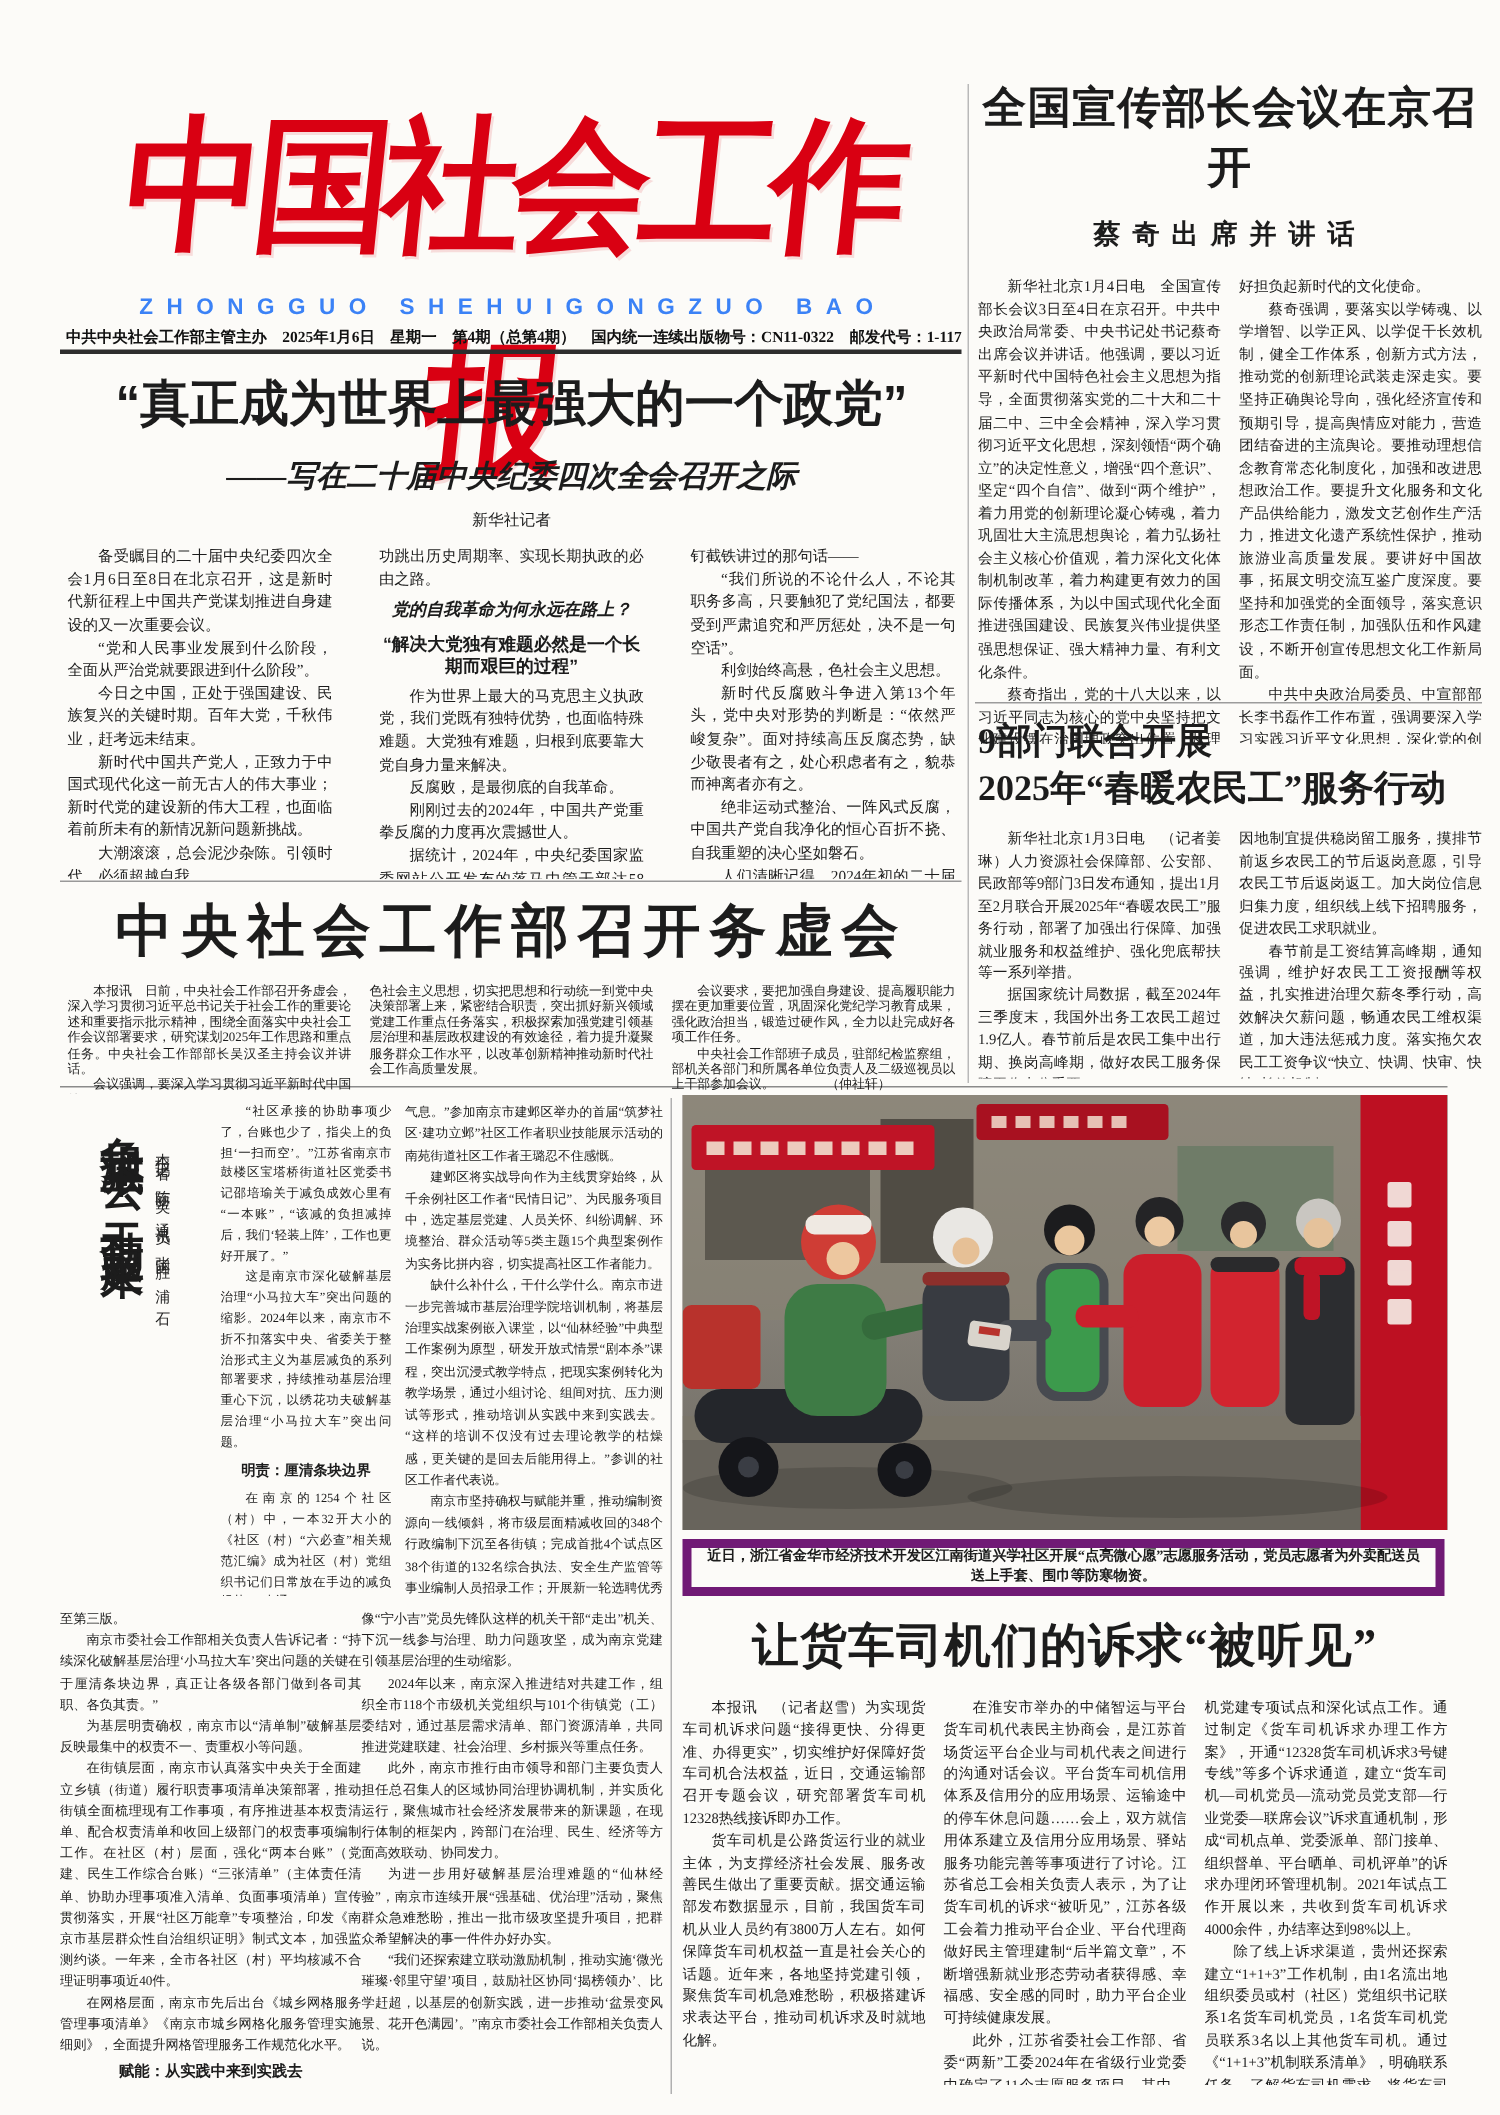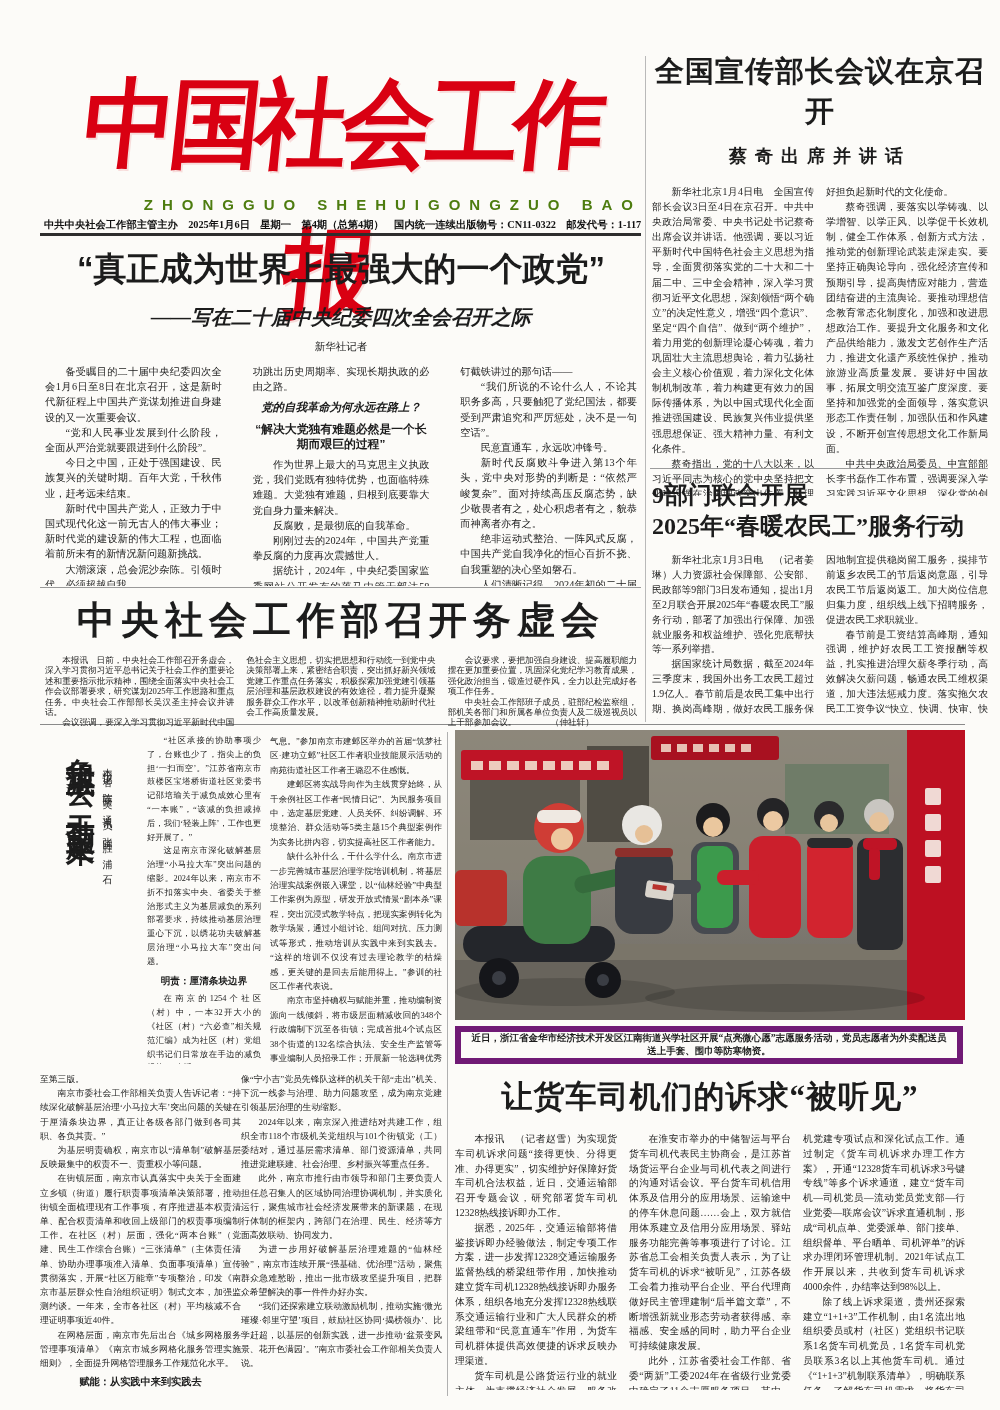--- a/index.html
+++ b/index.html
@@ -6,22 +6,22 @@
   html,body{margin:0;padding:0;background:#e8e6e0;}
   #page{position:relative;width:1000px;height:1410px;margin:0 auto;background:#fcfbf8;
         font-family:"Liberation Serif","DejaVu Serif",serif;color:#1c1c1c;overflow:hidden;}
   .abs{position:absolute;}
 
   
   .m-title{left:42px;top:52px;width:600px;height:142px;line-height:142px;text-align:center;
            font-weight:900;font-size:92px;letter-spacing:-6px;transform:skewX(-6deg) scaleY(1.05);
            font-family:"DejaVu Serif","Liberation Serif",serif;
            text-shadow:2px 2px 0 rgba(214,0,18,.12);}
-  .m-pinyin{left:42px;top:196px;width:600px;text-align:right;font-family:"Liberation Sans","DejaVu Sans",sans-serif;
-            font-weight:700;font-size:15px;letter-spacing:9px;color:#4d7c0f;}
+  .m-pinyin{left:42px;top:196px;width:600px;text-align:center;font-family:"Liberation Sans","DejaVu Sans",sans-serif;
+            font-weight:700;font-size:15px;letter-spacing:9px;color:#3b82f6;}
   .m-info{left:44px;top:218px;width:598px;font-weight:700;font-size:10.3px;color:#111;white-space:nowrap;overflow:hidden;}
   .m-rule{left:40px;top:233px;width:601px;height:3px;background:#2e2e2e;}
 
   
   .v-sep-top{left:645px;top:56px;width:1px;height:666px;background:#b9b9b9;}
   .hr-right{left:650px;top:468px;width:338px;height:1px;background:#9c9c9c;}
   .hr-mid{left:40px;top:587px;width:601px;height:1px;background:#999;}
   .hr-band{left:40px;top:724px;width:925px;height:1px;background:#8a8a8a;}
   .v-sep-bottom{left:447px;top:732px;width:1px;height:664px;background:#b0b0b0;}
 
@@ -144,21 +144,21 @@
           <p class="kai">党的自我革命为何永远在路上？</p>
           <p class="sub">“解决大党独有难题必然是一个长期而艰巨的过程”</p>
           <p>作为世界上最大的马克思主义执政党，我们党既有独特优势，也面临特殊难题。大党独有难题，归根到底要靠大党自身力量来解决。</p>
           <p>反腐败，是最彻底的自我革命。</p>
           <p>刚刚过去的2024年，中国共产党重拳反腐的力度再次震撼世人。</p>
           <p>据统计，2024年，中央纪委国家监委网站公开发布的落马中管干部达58名。不论“封疆大吏”，还是“部委掌门”，多名身居高位的“一把手”任上被查，再次彰显党中央惩治腐败的坚定决心。人们不会忘记习近平总书记以斩</p>
         </div>
       <div class="col">
           <p class="ni">钉截铁讲过的那句话——</p>
           <p>“我们所说的不论什么人，不论其职务多高，只要触犯了党纪国法，都要受到严肃追究和严厉惩处，决不是一句空话”。</p>
-          <p>民意直通车，永远吹冲锋号。</p>
+          <p>利剑始终高悬，色社会主义思想。</p>
           <p>新时代反腐败斗争进入第13个年头，党中央对形势的判断是：“依然严峻复杂”。面对持续高压反腐态势，缺少敬畏者有之，处心积虑者有之，貌恭而神离者亦有之。</p>
           <p>绝非运动式整治、一阵风式反腐，中国共产党自我净化的恒心百折不挠、自我重塑的决心坚如磐石。</p>
           <p>人们清晰记得，2024年初的二十届中央纪委三次全会上，习近平总书记这样警示全党：“反腐败绝对不能回头、不能松懈、不能慈悲，必须永远吹冲锋号。”“新征程反腐败斗争，必须在铲除腐败问题产生的土壤和条件上持续发力，纵深推进。”</p>
         </div>
     </div>
   </div>
 
   <div class="abs" id="wux">
     <h1 class="wx-h">中央社会工作部召开务虚会</h1>
     <div class="cols wx-cols">
@@ -307,21 +307,20 @@
     </svg>
   </div>
 
   <div class="abs" id="caption">近日，浙江省金华市经济技术开发区江南街道兴学社区开展“点亮微心愿”志愿服务活动，党员志愿者为外卖配送员送上手套、围巾等防寒物资。</div>
 
   <div class="abs" id="truck">
     <h1 class="tr-h">让货车司机们的诉求“被听见”</h1>
     <div class="cols tr-cols">
       <div class="col">
           <p>本报讯　（记者赵雪）为实现货车司机诉求问题“接得更快、分得更准、办得更实”，切实维护好保障好货车司机合法权益，近日，交通运输部召开专题会议，研究部署货车司机12328热线接诉即办工作。</p>
-          <p>据悉，2025年，交通运输部将借鉴接诉即办经验做法，制定专项工作方案，进一步发挥12328交通运输服务监督热线的桥梁纽带作用，加快推动建立货车司机12328热线接诉即办服务体系，组织各地充分发挥12328热线联系交通运输行业和广大人民群众的桥梁纽带和“民意直通车”作用，为货车司机群体提供高效便捷的诉求反映办理渠道。</p>
           <p>货车司机是公路货运行业的就业主体，为支撑经济社会发展、服务改善民生做出了重要贡献。据交通运输部发布数据显示，目前，我国货车司机从业人员约有3800万人左右。如何保障货车司机权益一直是社会关心的话题。近年来，各地坚持党建引领，聚焦货车司机急难愁盼，积极搭建诉求表达平台，推动司机诉求及时就地化解。</p>
         </div>
       <div class="col">
           <p>在淮安市举办的中储智运与平台货车司机代表民主协商会，是江苏首场货运平台企业与司机代表之间进行的沟通对话会议。平台货车司机信用体系及信用分的应用场景、运输途中的停车休息问题……会上，双方就信用体系建立及信用分应用场景、驿站服务功能完善等事项进行了讨论。江苏省总工会相关负责人表示，为了让货车司机的诉求“被听见”，江苏各级工会着力推动平台企业、平台代理商做好民主管理建制“后半篇文章”，不断增强新就业形态劳动者获得感、幸福感、安全感的同时，助力平台企业可持续健康发展。</p>
           <p>此外，江苏省委社会工作部、省委“两新”工委2024年在省级行业党委中确定了11个志愿服务项目。其中，在权益安“新”行动中，全面落实“货车司机网约车司机—党员司机—流动党员党支部—上级党组织和行业监管部门（联席会议机制）”“司机吹哨，书记报到”等诉求直通车机制。贵州省则在全省部署开展货车司</p>
         </div>
       <div class="col">
           <p class="ni">机党建专项试点和深化试点工作。通过制定《货车司机诉求办理工作方案》，开通“12328货车司机诉求3号键专线”等多个诉求通道，建立“货车司机—司机党员—流动党员党支部—行业党委—联席会议”诉求直通机制，形成“司机点单、党委派单、部门接单、组织督单、平台晒单、司机评单”的诉求办理闭环管理机制。2021年试点工作开展以来，共收到货车司机诉求4000余件，办结率达到98%以上。</p>
           <p>除了线上诉求渠道，贵州还探索建立“1+1+3”工作机制，由1名流出地组织委员或村（社区）党组织书记联系1名货车司机党员，1名货车司机党员联系3名以上其他货车司机。通过《“1+1+3”机制联系清单》，明确联系任务，了解货车司机需求，将货车司机的“诉求清单”变成“满意清单”。</p>
         </div>

